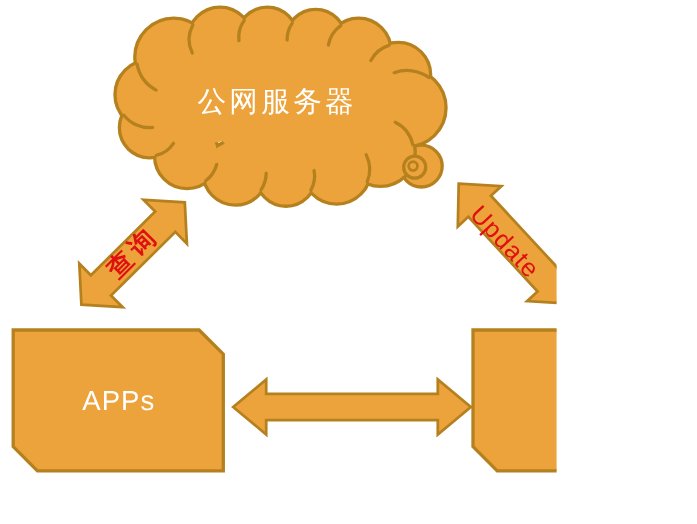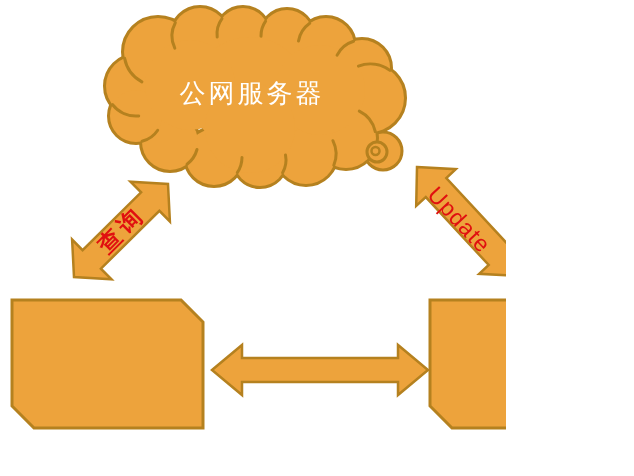--- a/index.html
+++ b/index.html
@@ -108,18 +108,19 @@
     <polygon class="shape arrow" points="74.0,277.0 72.1,239.5 82.6,250.2 141.1,192.3 130.5,181.7 168.0,184.0 169.9,221.5 159.4,210.8 100.9,268.7 111.5,279.3"></polygon>
     <polygon class="shape arrow" points="417.0,167.0 455.8,169.2 446.3,178.0 509.2,245.9 518.8,237.1 518.0,276.0 479.2,273.8 488.7,265.0 425.8,197.1 416.2,205.9"></polygon>
     <polygon class="shape arrow" points="212.0,370.0 242.0,345.0 242.0,358.0 398.0,358.0 398.0,345.0 428.0,370.0 398.0,395.0 398.0,382.0 242.0,382.0 242.0,395.0"></polygon>
 
     <polygon class="shape box" points="12,300 181,300 203,322 203,428 34,428 12,406"></polygon>
     <polygon class="shape box" points="430,300 598,300 620,322 620,428 452,428 430,406"></polygon>
   </svg>
 
   <div class="label cloud-label" style="left:252px;top:93px">公网服务器</div>
 
+  <div class="label box-label" style="left:108px;top:365px">APPs</div>
 
 
   <div class="label edge-label query" style="left:121px;top:229px">查询</div>
 
   <div class="label edge-label update" style="left:459px;top:220px">Update</div>
 </div>
 
 </body></html>

